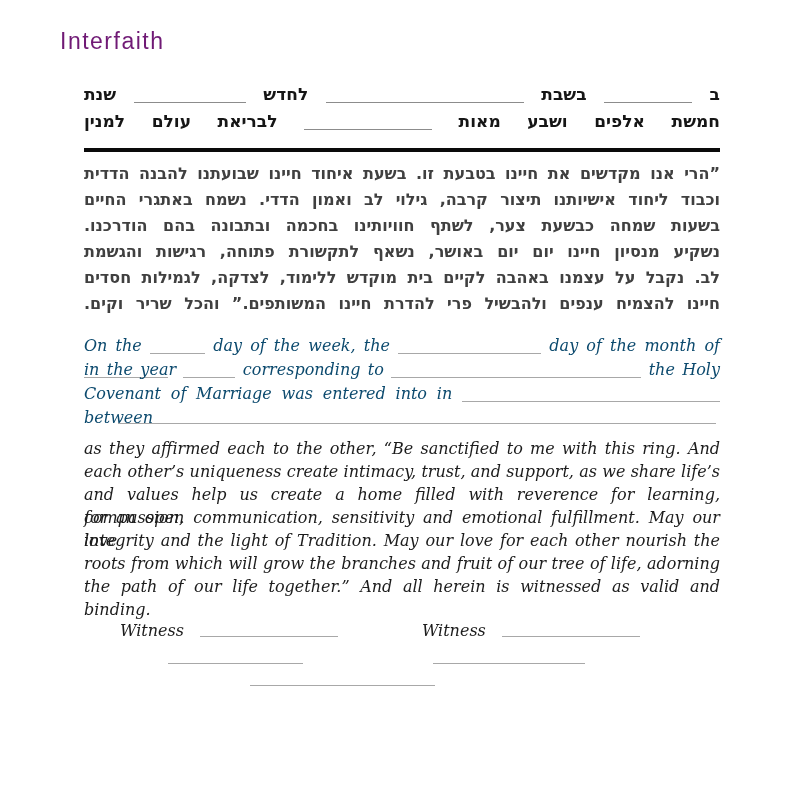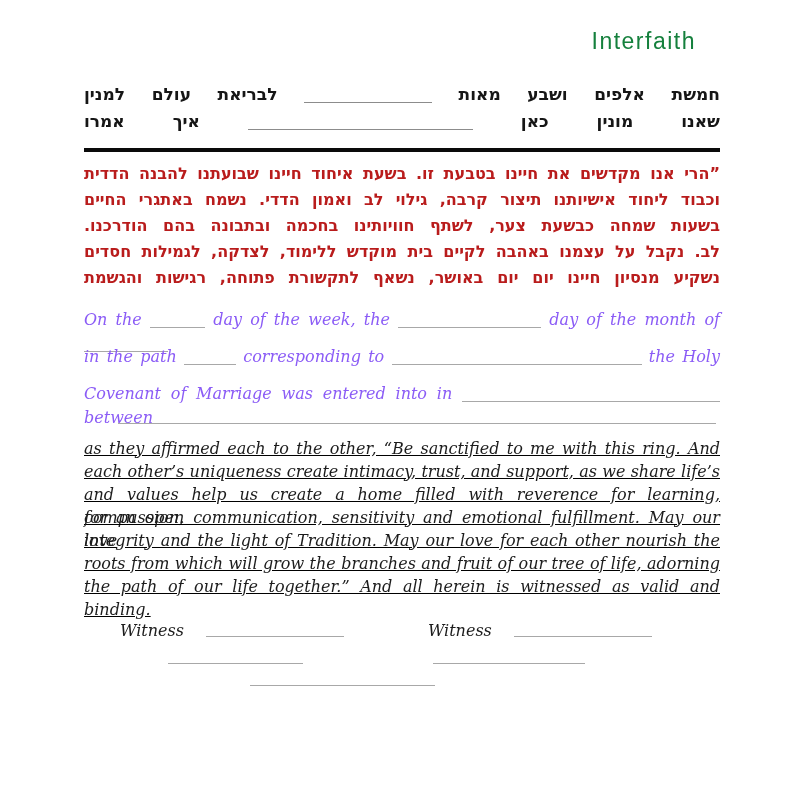--- a/index.html
+++ b/index.html
@@ -1,98 +1,103 @@
 <!DOCTYPE html>
 <html><head>
 <meta charset="utf-8">
 <style>
   html,body{margin:0;padding:0;background:#ffffff;}
   body{width:800px;height:800px;font-family:"DejaVu Serif",serif;}
   .page{box-sizing:border-box;width:800px;height:800px;padding:28px 80px 0 84px;background:#fff;overflow:hidden;}
 
   .title{font-family:"Liberation Sans",sans-serif;font-size:23px;font-weight:400;
-         letter-spacing:1.5px;color:#15803d;text-align:right;transform:translateX(-24px);
+         letter-spacing:1.5px;color:#701a75;text-align:left;transform:translateX(-24px);
          margin-bottom:26px;line-height:27px;}
 
   
   .blank{display:inline-block;border-bottom:1.5px solid #8c8c8c;height:13px;vertical-align:-3px;}
   .blank.lt{border-bottom:1px solid #a8a8a8;}
 
   
   .hline{font-family:"DejaVu Sans",sans-serif;font-weight:bold;font-size:17px;color:#161616;
          direction:rtl;text-align:justify;text-align-last:justify;line-height:27px;height:27px;}
 
   .rule{height:3.5px;background:#0a0a0a;margin:13px 0 9px 0;}
 
   
-  .hpara{font-family:"DejaVu Sans",sans-serif;font-weight:bold;font-size:16px;color:#b91c1c;
+  .hpara{font-family:"DejaVu Sans",sans-serif;font-weight:bold;font-size:16px;color:#404040;
          direction:rtl;text-align:justify;text-align-last:justify;line-height:26px;height:26px;}
 
   
-  .eline{font-family:"DejaVu Serif",serif;font-style:italic;font-size:16px;color:#8b5cf6;
-         text-align:justify;text-align-last:justify;line-height:24px;height:24px;margin-top:13px;}
+  .eline{font-family:"DejaVu Serif",serif;font-style:italic;font-size:16px;color:#0c4a6e;
+         text-align:justify;text-align-last:justify;line-height:24px;height:24px;}
   .edate{margin-top:17px;}
   .blank-row{border-bottom:1px solid #a8a8a8;height:13px;margin:4px 4px 0 34px;}
 
-  .epara-wrap{margin-top:13px;text-decoration:underline;}
+  .epara-wrap{margin-top:13px;}
   .epara{font-family:"DejaVu Serif",serif;font-style:italic;font-size:16px;color:#1c1c1c;
          text-align:justify;text-align-last:justify;line-height:23px;height:23px;}
 
   
   .witness{margin-top:20px;font-family:"DejaVu Serif",serif;font-style:italic;
            font-size:16px;color:#1c1c1c;}
   .wrow1{display:flex;align-items:flex-end;height:22px;}
-  .wgroup{display:flex;align-items:flex-end;gap:22px;}
+  .wgroup{display:flex;align-items:flex-end;gap:16px;}
   .wg1{margin-left:36px;}
   .wg2{margin-left:84px;}
   .wgroup .blank{margin-bottom:3px;height:10px;}
   .wrow2{display:flex;margin-top:10px;height:16px;}
   .wrow3{display:flex;margin-top:6px;height:16px;}
 </style>
 </head>
 <body>
 
 <div class="page">
 
   <div class="title">Interfaith</div>
 
   <div lang="he">
     <div class="hline">
+      <span>ב</span>
+      <span class="blank" style="width:88px"></span>
+      <span>בשבת</span>
+      <span class="blank" style="width:198px"></span>
+      <span>לחדש</span>
+      <span class="blank" style="width:112px"></span>
+      <span>שנת</span>
+    </div>
+    <div class="hline">
       <span>חמשת אלפים ושבע מאות</span>
       <span class="blank" style="width:128px"></span>
       <span>לבריאת עולם למנין</span>
-    </div>
-    <div class="hline">
-      <span>שאנו מונין כאן</span>
-      <span class="blank" style="width:225px"></span>
-      <span>איך אמרו</span>
     </div>
   </div>
 
   <div class="rule"></div>
 
   <div lang="he">
     <div class="hpara">”הרי אנו מקדשים את חיינו בטבעת זו. בשעת איחוד חיינו שבועתנו להבנה הדדית</div>
     <div class="hpara">וכבוד ליחוד אישיותנו תיצור קרבה, גילוי לב ואמון הדדי. נשמח באתגרי החיים</div>
     <div class="hpara">בשעות שמחה כבשעת צער, לשתף חוויותינו בחכמה ובתבונה בהם הודרכנו.</div>
+    <div class="hpara">נשקיע מנסיון חיינו יום יום באושר, נשאף לתקשורת פתוחה, רגישות והגשמת</div>
     <div class="hpara">לב. נקבל על עצמנו באהבה לקיים בית מוקדש ללימוד, לצדקה, לגמילות חסדים</div>
-    <div class="hpara">נשקיע מנסיון חיינו יום יום באושר, נשאף לתקשורת פתוחה, רגישות והגשמת</div>
+    <div class="hpara">חיינו להצמיח ענפים ולהבשיל פרי להדרת חיינו המשותפים.” והכל שריר וקים.</div>
   </div>
 
   <div class="edate">
     <div class="eline">
       <span>On the</span>
       <span class="blank lt" style="width:55px"></span>
       <span>day of the week, the</span>
       <span class="blank lt" style="width:143px"></span>
       <span>day of the month of</span>
       <span class="blank lt" style="width:84px"></span>
     </div>
     <div class="eline">
-      <span>in the path</span>
+      <span>in the year</span>
       <span class="blank lt" style="width:52px"></span>
       <span>corresponding to</span>
       <span class="blank lt" style="width:250px"></span>
       <span>the Holy</span>
     </div>
     <div class="eline">
       <span>Covenant of Marriage was entered into in</span>
       <span class="blank lt" style="width:258px"></span>
       <span>between</span>
     </div>

